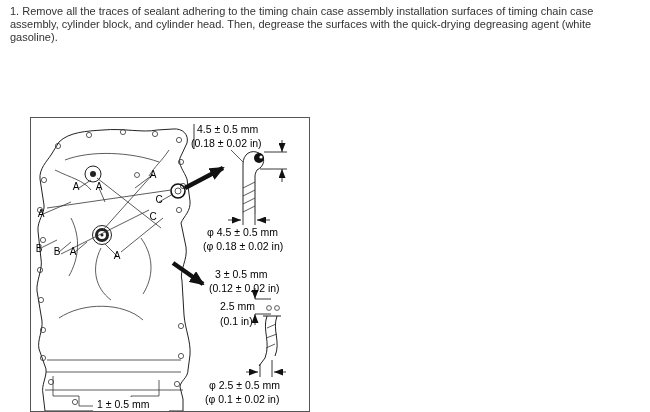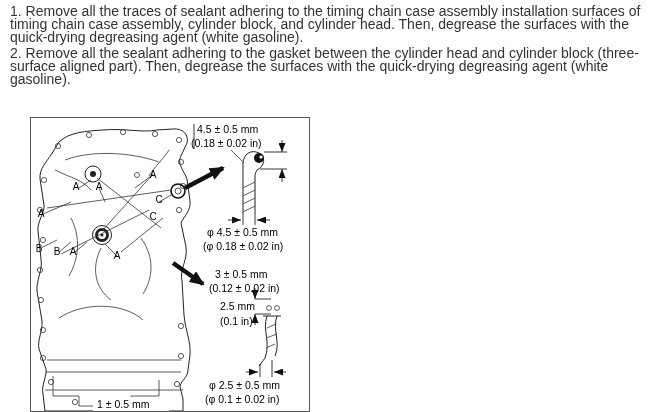--- a/index.html
+++ b/index.html
@@ -1,40 +1,39 @@
 <!DOCTYPE html>
 <html><head>
 <meta charset="utf-8">
 <style>
   html, body { margin:0; padding:0; }
   body {
     width:650px; height:412px; background:#ffffff; overflow:hidden;
     font-family:"Liberation Sans", sans-serif; color:#333333;
     position:relative;
   }
-  .instructions { padding:5px 4px 0 6px; font-size:14px; line-height:13px; }
+  .instructions { padding:5px 17px 0 6px; font-size:11px; line-height:13px; }
   .step { margin:0 0 3px 0; padding-left:4px; }
   .link { color:#2e6fb7; cursor:pointer; }
   .figure-box {
     position:absolute; left:30px; top:117px; width:280px; height:295px;
     border:1px solid #555; background:#ffffff; box-sizing:border-box;
   }
   svg text { font-family:"Liberation Sans", sans-serif; font-size:10.5px; fill:#000; }
   svg text.lbl { font-size:10px; text-anchor:middle; }
   .ln  { stroke:#222; fill:none; stroke-width:1; }
   .thin{ stroke:#333; fill:none; stroke-width:0.8; }
   .dim { stroke:#222; fill:none; stroke-width:0.9; }
   .thick { stroke:#111; stroke-width:4.5; fill:none; }
 </style>
 </head>
 <body>
 
 <div class="instructions">
   <p class="step"><span>1.</span> <span>Remove all the traces of sealant adhering to the timing chain case assembly installation surfaces of timing chain case assembly, cylinder block, and cylinder head. Then, degrease the surfaces with the quick-drying degreasing agent (white gasoline).</span></p>
-  <p class="step"><span>2.</span> <span>Remove all the sealant adhering to the gasket between the cylinder head and cylinder block (three-surface aligned part). Then, degrease the surfaces with the quick-drying degreasing agent (white gasoline).</span></p>
 </div>
 
 <div class="figure-box">
 <svg width="278" height="293" viewBox="0 0 278 293">
   <defs>
     <marker id="ah" markerUnits="userSpaceOnUse" markerWidth="9" markerHeight="7" refX="9" refY="3.5" orient="auto">
           <path d="M0,0 L9,3.5 L0,7 Z" fill="#111"></path>
         </marker>
     <marker id="ahb" markerUnits="userSpaceOnUse" markerWidth="15" markerHeight="13" refX="13" refY="6.5" orient="auto">
           <path d="M0,0 L15,6.5 L0,13 Z" fill="#111"></path>

